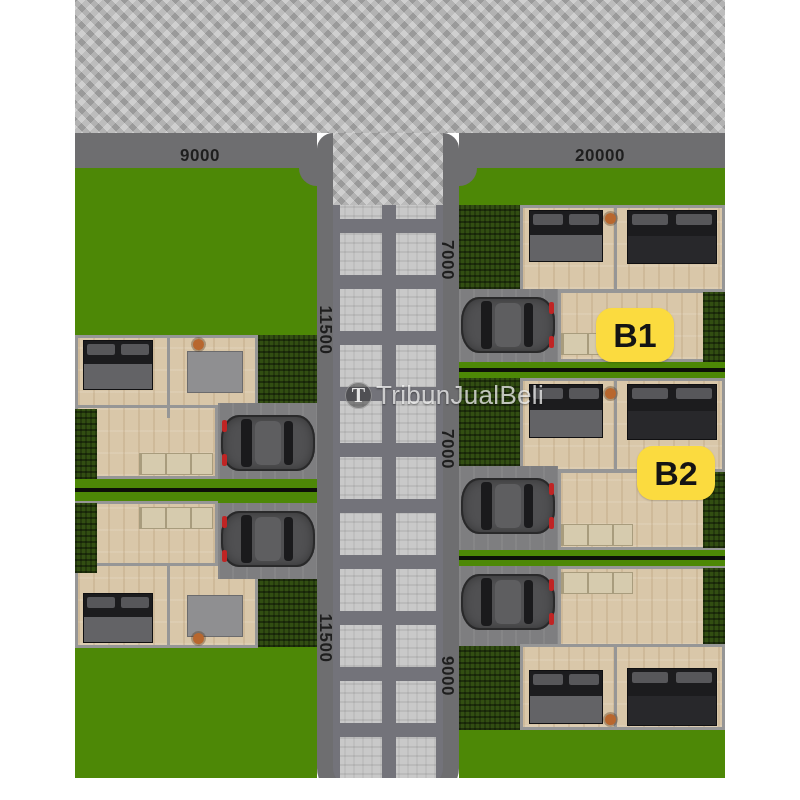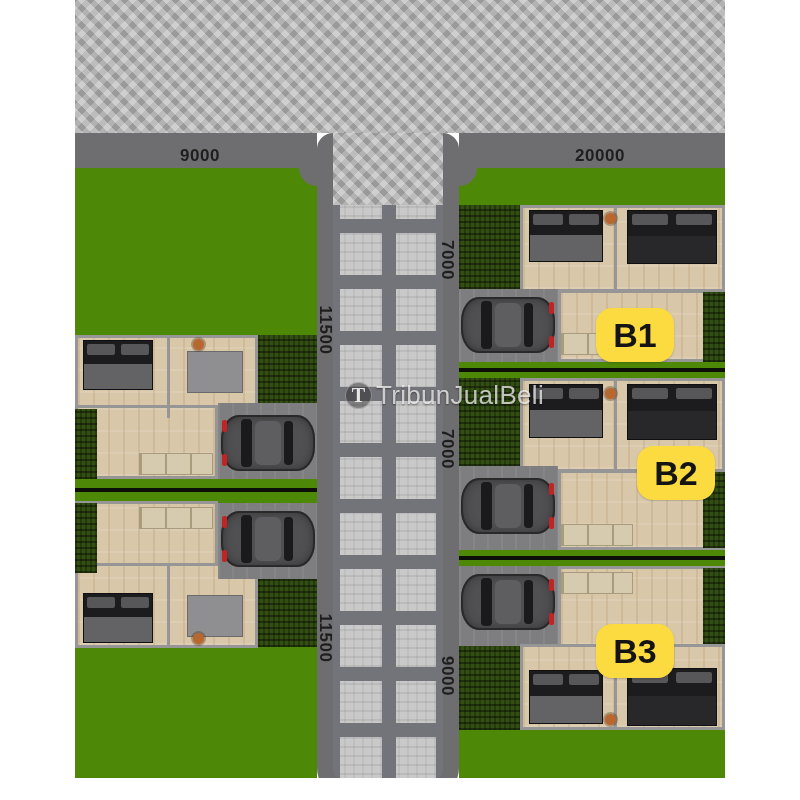--- a/index.html
+++ b/index.html
@@ -247,20 +247,19 @@
   <div class="abs dim" style="left:160px;top:146px;width:80px;">9000</div>
   <div class="abs dim" style="left:555px;top:146px;width:90px;">20000</div>
   <div class="abs dim rot" style="left:417px;top:250px;width:60px;">7000</div>
   <div class="abs dim rot" style="left:290px;top:320px;width:70px;">11500</div>
   <div class="abs dim rot" style="left:417px;top:439px;width:60px;">7000</div>
   <div class="abs dim rot" style="left:290px;top:628px;width:70px;">11500</div>
   <div class="abs dim rot" style="left:417px;top:666px;width:60px;">9000</div>
 
   <div class="abs lot-label" style="left:596px;top:288px;margin-top:20px;">B1</div>
   <div class="abs lot-label" style="left:596px;top:446px;margin-left:41px;">B2</div>
-  <div class="abs lot-label" style="left:596px;top:624px;">B3</div>
 
   <div class="abs watermark" style="left:345px;top:380px;">
     <div class="wm-logo">T</div>
     <div class="wm-text">TribunJualBeli</div>
   </div>
 
 </div>
 
 </body></html>

